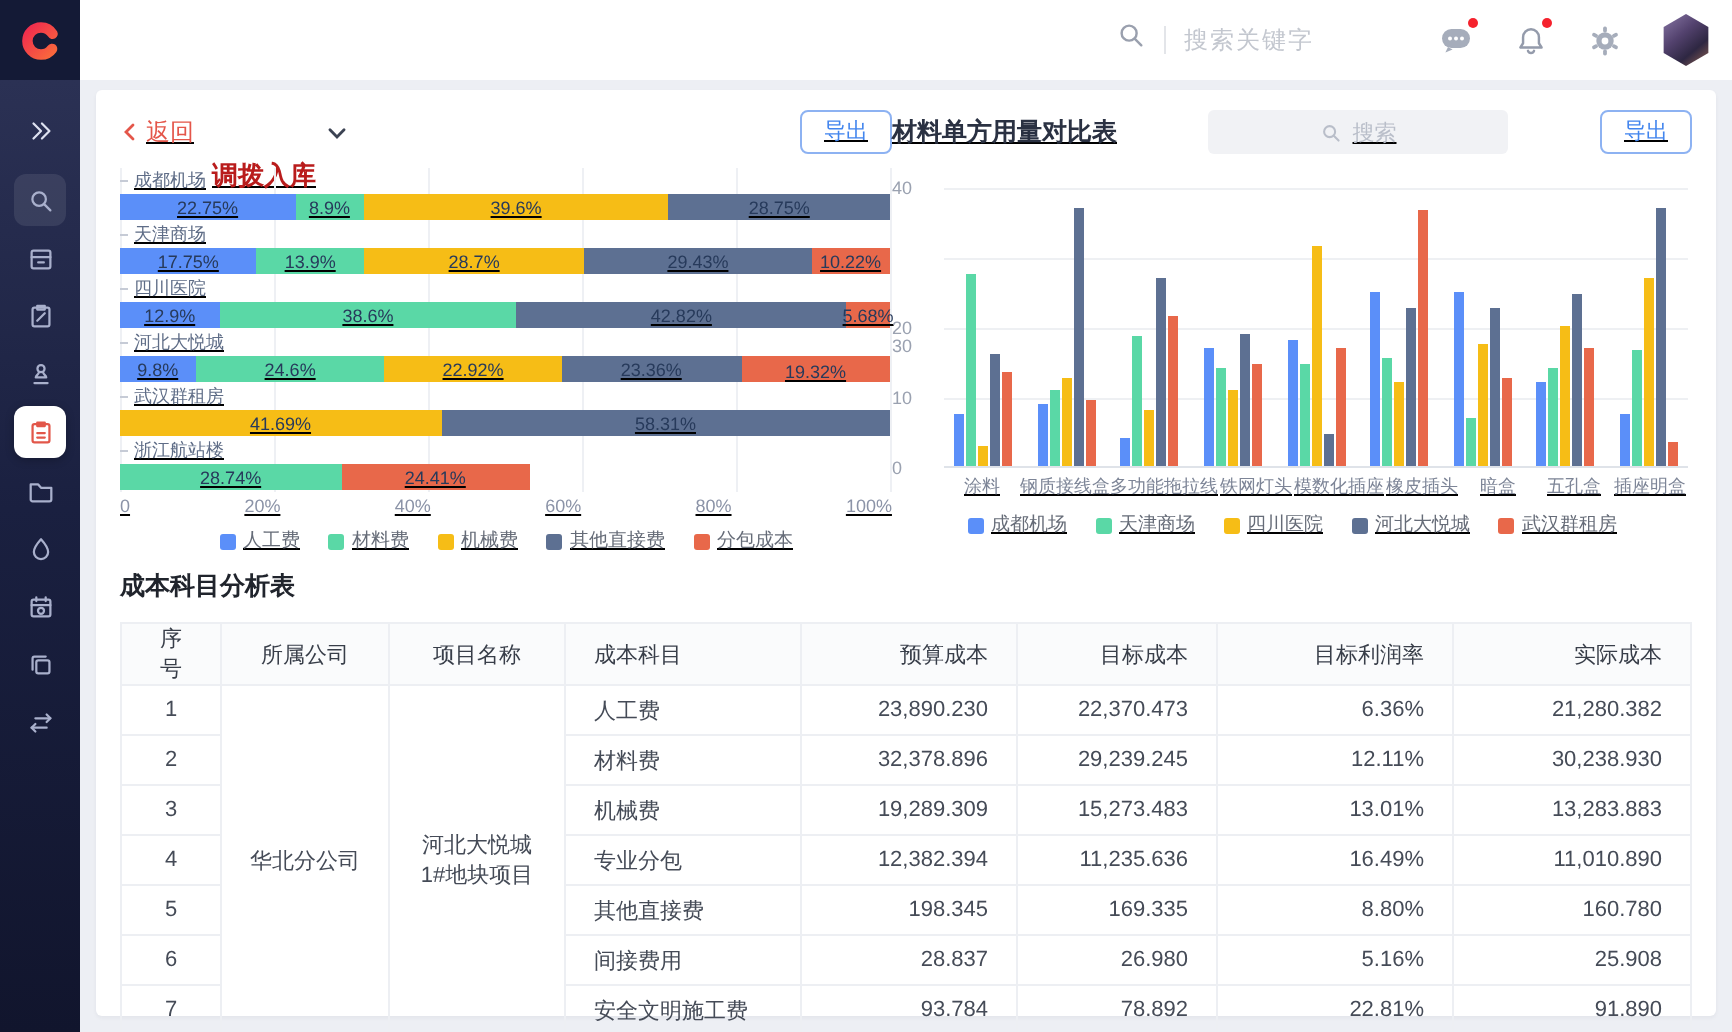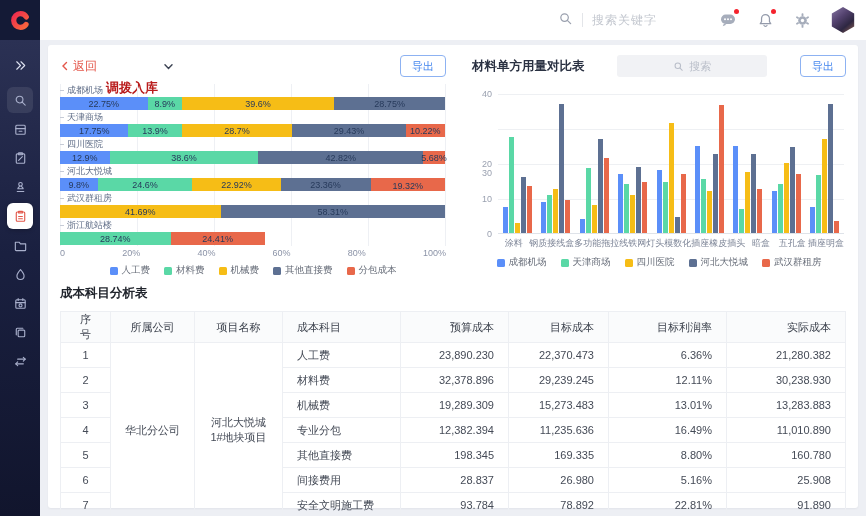--- a/index.html
+++ b/index.html
@@ -30,21 +30,21 @@
   .sb-item:first-child { color:#dde1f0; margin-bottom:9px; }
   .sb-item.boxed { background:rgba(255,255,255,.09); }
   .sb-item.active { background:#fff; color:#e2574a; box-shadow:0 1px 4px rgba(0,0,0,.25); }
   .sb-item .ic { display:flex; }
 
   
   .main { position:absolute; left:40px; top:40px; right:0; bottom:0; padding:5px 8px 8px; }
   .panel { background:#fff; border-radius:3px; height:100%; box-shadow:0 1px 2px rgba(31,45,61,.05);
     padding:6px 12px 8px; display:flex; flex-direction:column; }
 
-  .charts-row { display:flex; gap:26px; height:222px; }
+  .charts-row { display:flex; height:222px;text-decoration:underline; }
   .half-l { width:386px; flex:none; display:flex; flex-direction:column; }
   .half-r { flex:1; display:flex; flex-direction:column; }
 
   .sec-head { display:flex; align-items:center; height:30px; flex:none; }
   .back-link { display:flex; align-items:center; gap:3px; color:#e4564a; font-size:12px; cursor:pointer; }
   .sec-title { font-size:13px; font-weight:bold; color:#b91c1c; margin-left:9px;margin-top:44px; }
   .title-caret { margin-left:5px; display:flex; cursor:pointer; color:#3c4353; }
   .btn-export { margin-left:auto; width:46px; height:22px; line-height:20px; text-align:center;
     border:1px solid #8db2f2; border-radius:4px; color:#4285ee; font-size:11px; background:#fff; cursor:pointer; }
   .rc-title { font-size:12.5px; font-weight:bold; color:#2a3142; margin-right:auto; }
@@ -62,21 +62,21 @@
   .seg span { font-size:9px; color:#273a5b; white-space:nowrap; }
   .lxaxis { display:flex; justify-content:space-between; font-size:9px; color:#8b93a7; padding-top:2px; }
   .legend { display:flex; justify-content:center; gap:14px; margin-top:6px; }
   .lg-item { display:flex; align-items:center; gap:4px; font-size:9.5px; color:#666c78; cursor:pointer; }
   .lg-sw { width:8px; height:8px; border-radius:1.5px; }
 
   
   .rplot-wrap { position:relative; margin:13px 2px 0 26px; flex:none; }
   .rplot { height:140px; border-bottom:1px solid #dfe3e9; position:relative;
     background-image:linear-gradient(#eef0f3 1px,transparent 1px); background-size:100% 35px; }
-  .ylab { position:absolute; left:-26px; width:20px; text-align:right; font-size:9px; color:#9aa1b0; }
+  .ylab { position:absolute; left:-26px; width:20px; text-align:left; font-size:9px; color:#9aa1b0; }
   .groups { display:flex; height:100%; align-items:flex-end; justify-content:space-between; padding:0 5px; }
   .group { display:flex; align-items:flex-end; gap:1px; }
   .vbar { width:5px; }
   .rxlabels { display:flex; justify-content:space-between; padding:3px 0 0; }
   .rxlabels span { flex:1; text-align:center; font-size:9px; color:#7d8597; white-space:nowrap; }
 
   
   .table-sec { flex:1; padding-top:4px; }
   .tbl-title { font-size:12.5px; font-weight:bold; color:#20242c; margin:8px 0 9px; }
   table { width:100%; border-collapse:collapse; table-layout:fixed; }

